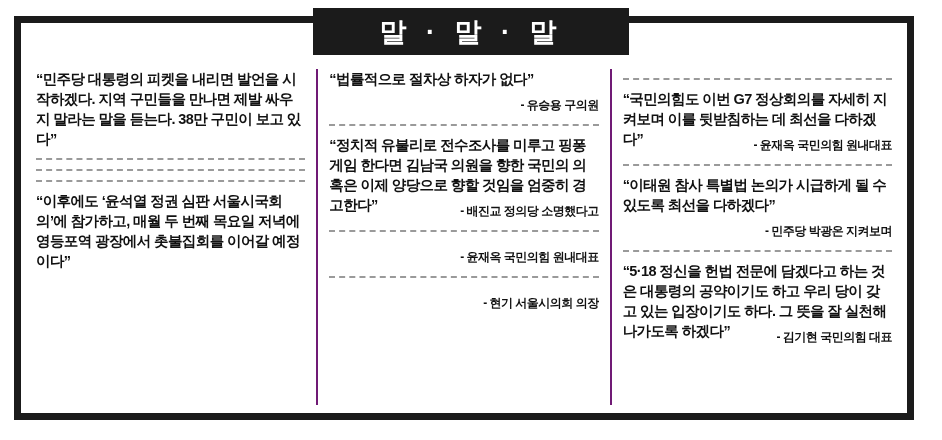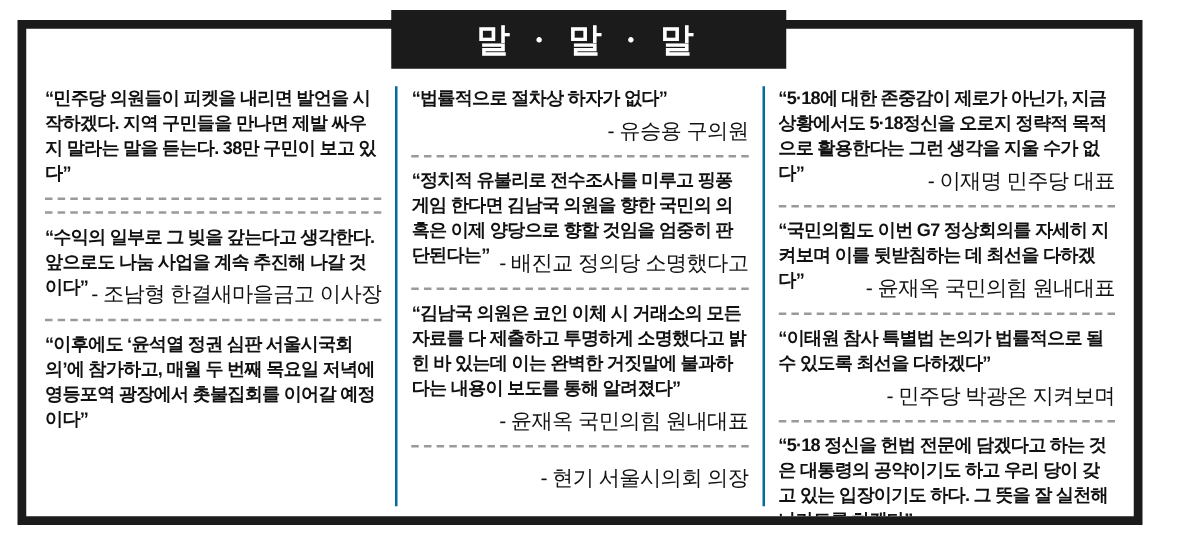--- a/index.html
+++ b/index.html
@@ -18,53 +18,52 @@
     overflow:hidden;
   }
   .title-box {
     position:absolute; left:50%; top:8px;
     transform:translateX(-50%);
     width:316px; height:47px;
     background:#1b1b1b;
     color:#ffffff;
     display:flex; align-items:center; justify-content:center;
     z-index:3;
-    font-family:Liberation Serif, serif;
   }
   .title-box .title-text {
     font-size:27px; font-weight:bold;
     letter-spacing:6px;
     white-space:nowrap;
   }
   .columns {
     display:flex;
     height:100%;
     box-sizing:border-box;
     padding:46px 4px 8px 4px;
   }
   .col {
     flex:1 1 0;
     padding:0 11px;
     box-sizing:border-box;
     min-width:0;
   }
-  .col + .col { border-left:2px solid #0369a1; }
+  .col + .col { border-left:2px solid #701a75; }
   .quote-text {
     margin:0;
     font-size:14.5px;
     font-weight:bold;
     color:#111111;
     line-height:20px;
     letter-spacing:-0.6px;
     overflow:hidden; 
   }
   .attr {
     float:right;
-    font-size:17px;
-    font-weight:normal;
+    font-size:12px;
+    font-weight:bold;
     color:#111111;
     letter-spacing:-0.5px;
     padding-top:6px;
     white-space:nowrap;
   }
   .sep {
     border:0;
     border-top:2px dashed #9a9a9a;
     margin:9px 0 9px 0;
     height:0;
@@ -75,63 +74,57 @@
 
 <div class="title-box">
   <span class="title-text">말 · 말 · 말</span>
 </div>
 
 <div class="frame">
   <div class="columns">
 
     <div class="col">
       <div class="quote">
-        <p class="quote-text"><span>“민주당 의원들이 피켓을 내리면 발언을 시작하겠다. 지역 구민들을 만나면 제발 싸우지 말라는 말을 듣는다. 38만 구민이 보고 있다”</span></p>
+        <p class="quote-text"><span>“민주당 대통령의 피켓을 내리면 발언을 시작하겠다. 지역 구민들을 만나면 제발 싸우지 말라는 말을 듣는다. 38만 구민이 보고 있다”</span></p>
       </div>
       <div class="sep"></div>
       <div class="sep"></div>
-      <div class="quote">
-        <p class="quote-text"><span>“수익의 일부로 그 빚을 갚는다고 생각한다. 앞으로도 나눔 사업을 계속 추진해 나갈 것이다”</span><span class="attr">- 조남형 한결새마을금고 이사장</span></p>
-      </div>
       <div class="sep"></div>
       <div class="quote">
         <p class="quote-text"><span>“이후에도 ‘윤석열 정권 심판 서울시국회의’에 참가하고, 매월 두 번째 목요일 저녁에 영등포역 광장에서 촛불집회를 이어갈 예정이다”</span></p>
       </div>
     </div>
 
     <div class="col">
       <div class="quote">
         <p class="quote-text"><span>“법률적으로 절차상 하자가 없다”</span><span class="attr">- 유승용 구의원</span></p>
       </div>
       <div class="sep"></div>
       <div class="quote">
-        <p class="quote-text"><span>“정치적 유불리로 전수조사를 미루고 핑퐁 게임 한다면 김남국 의원을 향한 국민의 의혹은 이제 양당으로 향할 것임을 엄중히 판단된다는”</span><span class="attr">- 배진교 정의당 소명했다고</span></p>
+        <p class="quote-text"><span>“정치적 유불리로 전수조사를 미루고 핑퐁 게임 한다면 김남국 의원을 향한 국민의 의혹은 이제 양당으로 향할 것임을 엄중히 경고한다”</span><span class="attr">- 배진교 정의당 소명했다고</span></p>
       </div>
       <div class="sep"></div>
       <div class="quote">
-        <p class="quote-text"><span>“김남국 의원은 코인 이체 시 거래소의 모든 자료를 다 제출하고 투명하게 소명했다고 밝힌 바 있는데 이는 완벽한 거짓말에 불과하다는 내용이 보도를 통해 알려졌다”</span><span class="attr">- 윤재옥 국민의힘 원내대표</span></p>
+        <p class="quote-text"><span class="attr">- 윤재옥 국민의힘 원내대표</span></p>
       </div>
       <div class="sep"></div>
       <div class="quote">
         <p class="quote-text"><span class="attr">- 현기 서울시의회 의장</span></p>
       </div>
 
     </div>
 
     <div class="col">
-      <div class="quote">
-        <p class="quote-text"><span>“5·18에 대한 존중감이 제로가 아닌가, 지금 상황에서도 5·18정신을 오로지 정략적 목적으로 활용한다는 그런 생각을 지울 수가 없다”</span><span class="attr">- 이재명 민주당 대표</span></p>
-      </div>
       <div class="sep"></div>
       <div class="quote">
         <p class="quote-text"><span>“국민의힘도 이번 G7 정상회의를 자세히 지켜보며 이를 뒷받침하는 데 최선을 다하겠다”</span><span class="attr">- 윤재옥 국민의힘 원내대표</span></p>
       </div>
       <div class="sep"></div>
       <div class="quote">
-        <p class="quote-text"><span>“이태원 참사 특별법 논의가 법률적으로 될 수 있도록 최선을 다하겠다”</span><span class="attr">- 민주당 박광온 지켜보며</span></p>
+        <p class="quote-text"><span>“이태원 참사 특별법 논의가 시급하게 될 수 있도록 최선을 다하겠다”</span><span class="attr">- 민주당 박광온 지켜보며</span></p>
       </div>
       <div class="sep"></div>
       <div class="quote">
         <p class="quote-text"><span>“5·18 정신을 헌법 전문에 담겠다고 하는 것은 대통령의 공약이기도 하고 우리 당이 갖고 있는 입장이기도 하다. 그 뜻을 잘 실천해 나가도록 하겠다”</span><span class="attr">- 김기현 국민의힘 대표</span></p>
       </div>
     </div>
 
   </div>
 </div>
 

